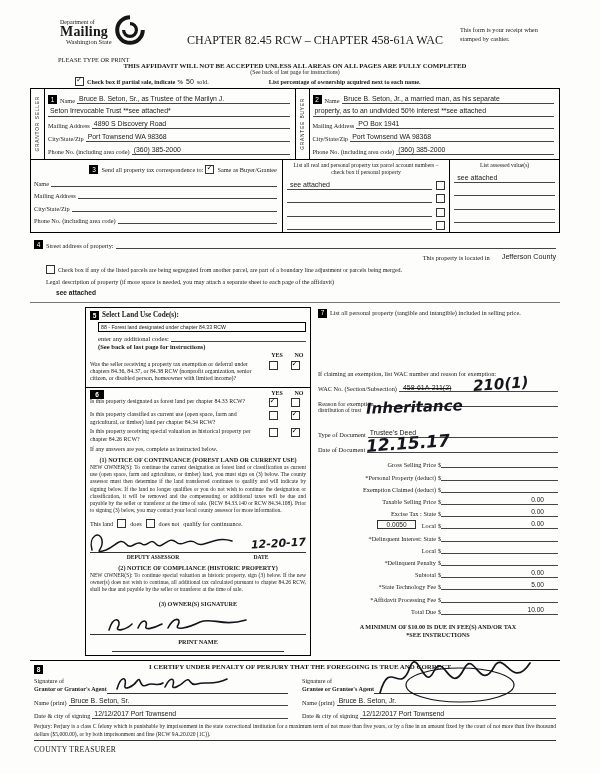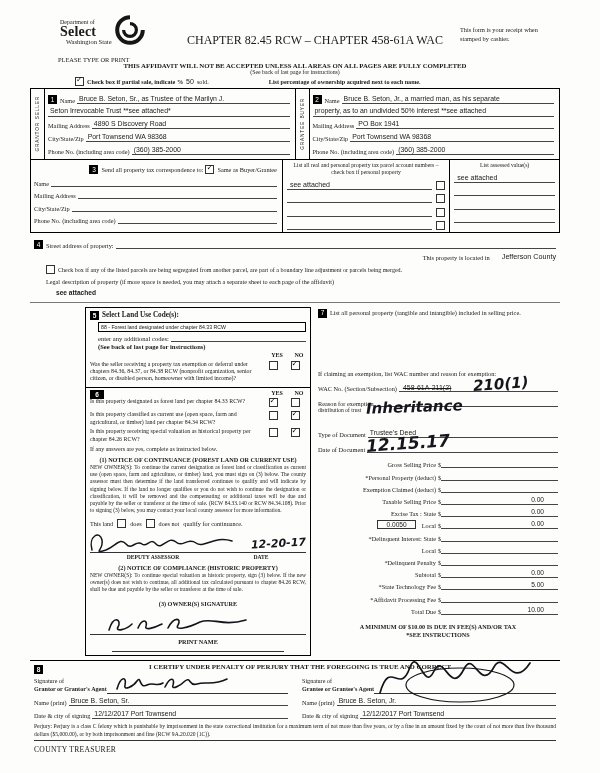--- a/index.html
+++ b/index.html
@@ -144,21 +144,21 @@
 </head>
 <body>
 
 <div class="page">
   <div class="content">
 
     <div class="hdr">
       <div class="logo">
         <div class="logo-text">
           <div class="dept">Department of</div>
-          <div class="rev">Select</div>
+          <div class="rev">Mailing</div>
           <div class="wa">Washington State</div>
         </div>
         <span>
           <svg viewBox="0 0 40 40" width="32" height="32">
             <path d="M20 4 a16 16 0 1 0 16 16" fill="none" stroke="#161616" stroke-width="5"></path>
             <path d="M20 12 a8 8 0 1 1 -8 8" fill="none" stroke="#161616" stroke-width="4"></path>
           </svg>
         </span>
       </div>
       <div class="title-block">

